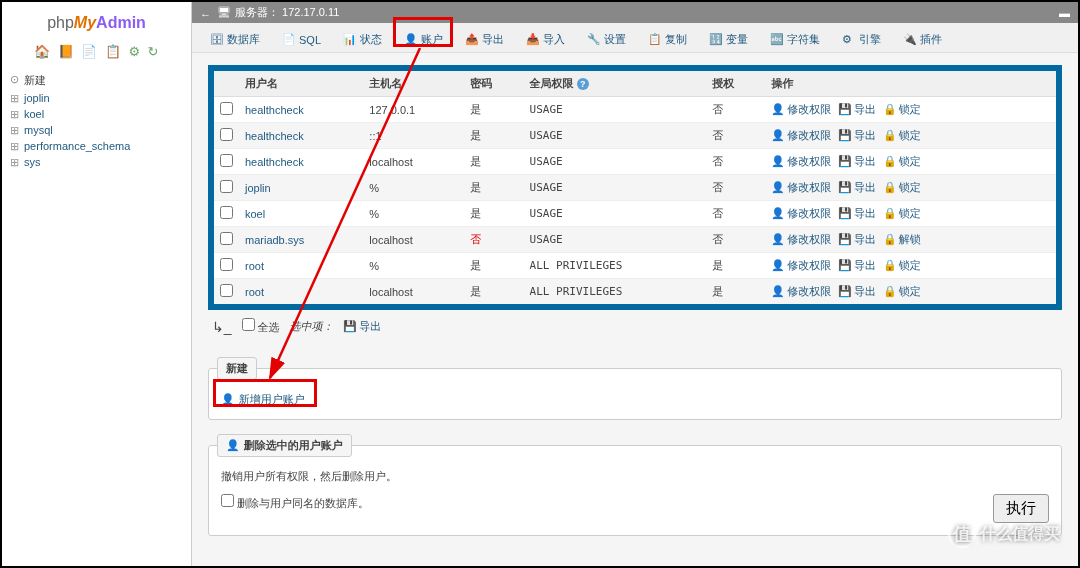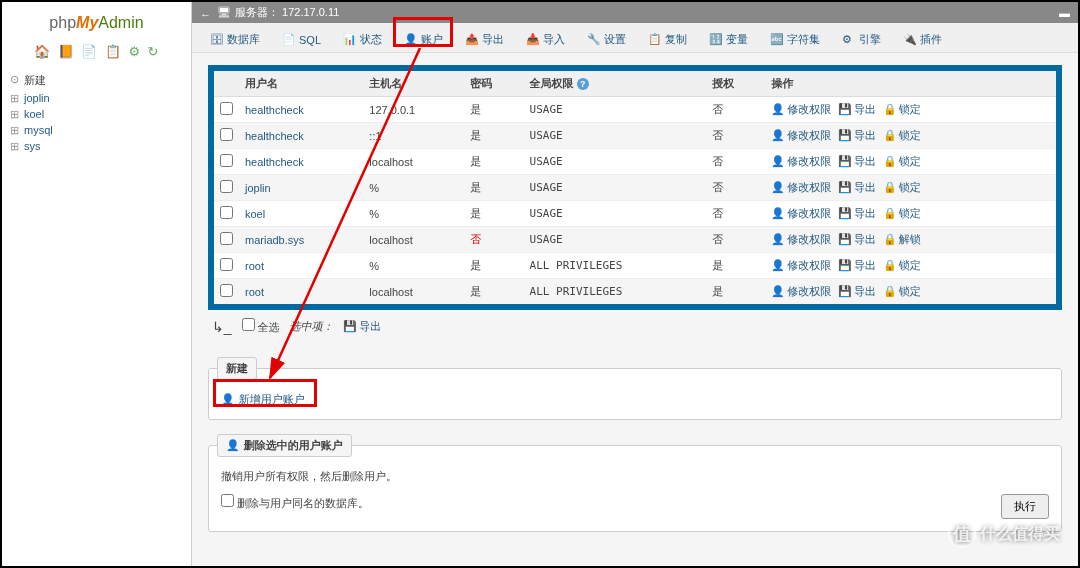--- a/index.html
+++ b/index.html
@@ -3,21 +3,21 @@
 <meta charset="utf-8">
 <style>
 * { margin: 0; padding: 0; box-sizing: border-box; }
 body { font-family: Arial, sans-serif; font-size: 12px; color: #444; background: #fff; width: 1080px; height: 568px; overflow: hidden; position: relative; }
 .container { display: flex; height: 100%; border: 2px solid #000; }
 .sidebar { width: 190px; background: #fff; padding: 8px; border-right: 1px solid #ccc; }
 .logo { text-align: center; padding: 4px 0 8px; }
 .logo-text { font-size: 16px; }
 .logo-php { color: #666; font-weight: normal; }
 .logo-my { color: #e07000; font-weight: bold; font-style: italic; }
-.logo-admin { color: #4d7c0f; font-weight: normal; margin-top: 12px; }
+.logo-admin { color: #8b5cf6; font-weight: bold; margin-top: 12px; }
 .home-icons { text-align: center; padding: 4px 0; }
 .home-icons span { display: inline-block; margin: 0 2px; font-size: 13px; cursor: pointer; }
 .side-tabs { display: flex; margin-top: 8px; border-bottom: 1px solid #ddd; }
 .side-tab { padding: 4px 8px; font-size: 11px; color: #444; cursor: pointer; }
 .side-ctl { margin-left: auto; color: #888; }
 .side-ctl span { display: inline-block; width: 14px; height: 14px; line-height: 12px; border: 1px solid #aaa; border-radius: 50%; text-align: center; font-size: 10px; margin: 2px; }
 .tree { margin-top: 8px; }
 .tree-item { padding: 2px 0 2px 14px; font-size: 11px; color: #235a81; position: relative; cursor: pointer; }
 .tree-item::before { content: '⊞'; position: absolute; left: 0; color: #999; font-size: 11px; }
 .tree-new { color: #444; padding: 2px 0 2px 14px; position: relative; font-size: 11px; }
@@ -38,21 +38,21 @@
 .users-table tr:nth-child(even) td { background: #f5f5f5; }
 .users-table a { color: #235a81; text-decoration: none; }
 .usage { font-family: monospace; font-size: 10px; }
 .act { color: #235a81; cursor: pointer; margin-right: 4px; }
 .act-ico { margin-right: 2px; display: inline-block; }
 .select-row { padding: 8px 4px; display: flex; align-items: center; gap: 10px; font-size: 11px; }
 .fieldset { border: 1px solid #ccc; border-radius: 3px; margin: 14px 0; background: #fff; padding: 0; }
 .fieldset legend { padding: 3px 8px; font-size: 11px; font-weight: bold; background: #f5f5f5; border: 1px solid #ccc; border-radius: 3px; margin-left: 8px; display: flex; align-items: center; }
 .fieldset .body { padding: 12px; font-size: 11px; }
 .add-link { color: #235a81; cursor: pointer; display: flex; align-items: center; }
-.btn-exec { float: right; padding: 4px 12px; border: 1px solid #999; border-radius: 3px; background: #eee; font-size: 11px; cursor: pointer; }
+.btn-exec { float: right; padding: 4px 12px; border: 1px solid #999; border-radius: 3px; background: #eee; font-size: 15px; cursor: pointer; }
 .red-no { color: #d00; }
 .question-ico { display: inline-block; width: 12px; height: 12px; border-radius: 50%; background: #5a9ed6; color: #fff; font-size: 9px; text-align: center; line-height: 12px; }
 
 .anno-box1 { position: absolute; border: 3px solid #e30000; left: 393px; top: 17px; width: 60px; height: 30px; pointer-events: none; }
 .anno-box2 { position: absolute; border: 3px solid #e30000; left: 213px; top: 379px; width: 104px; height: 28px; pointer-events: none; }
 .anno-arrow { position: absolute; left: 260px; top: 48px; width: 180px; height: 340px; pointer-events: none; }
 .watermark { position: absolute; right: 20px; bottom: 20px; font-size: 16px; color: rgba(255,255,255,0.8); text-shadow: 0 0 4px rgba(0,0,0,0.5); font-weight: bold; display: flex; align-items: center; }
 .watermark .circle { width: 28px; height: 28px; border: 2px solid rgba(255,255,255,0.8); border-radius: 50%; margin-right: 4px; text-align: center; line-height: 24px; font-size: 18px; }
 </style>
 </head>
@@ -70,20 +70,21 @@
       <span>📋</span>
       <span style="color:#6a6">⚙</span>
       <span style="color:#6a6">↻</span>
     </div>
     <div class="tree">
       <div class="tree-new">新建</div>
       <div id="tree-items">
           <div class="tree-item">joplin</div>
           <div class="tree-item">koel</div>
           <div class="tree-item">mysql</div>
+          <div class="tree-item">performance_schema</div>
           <div class="tree-item">sys</div>
         </div>
     </div>
   </div>
 
   <div class="main">
     <div class="topbar">
       <span class="arrow">←</span>
       <span class="srv-icon">🖥</span>
       <span><span>服务器：</span> <span>172.17.0.11</span></span>

